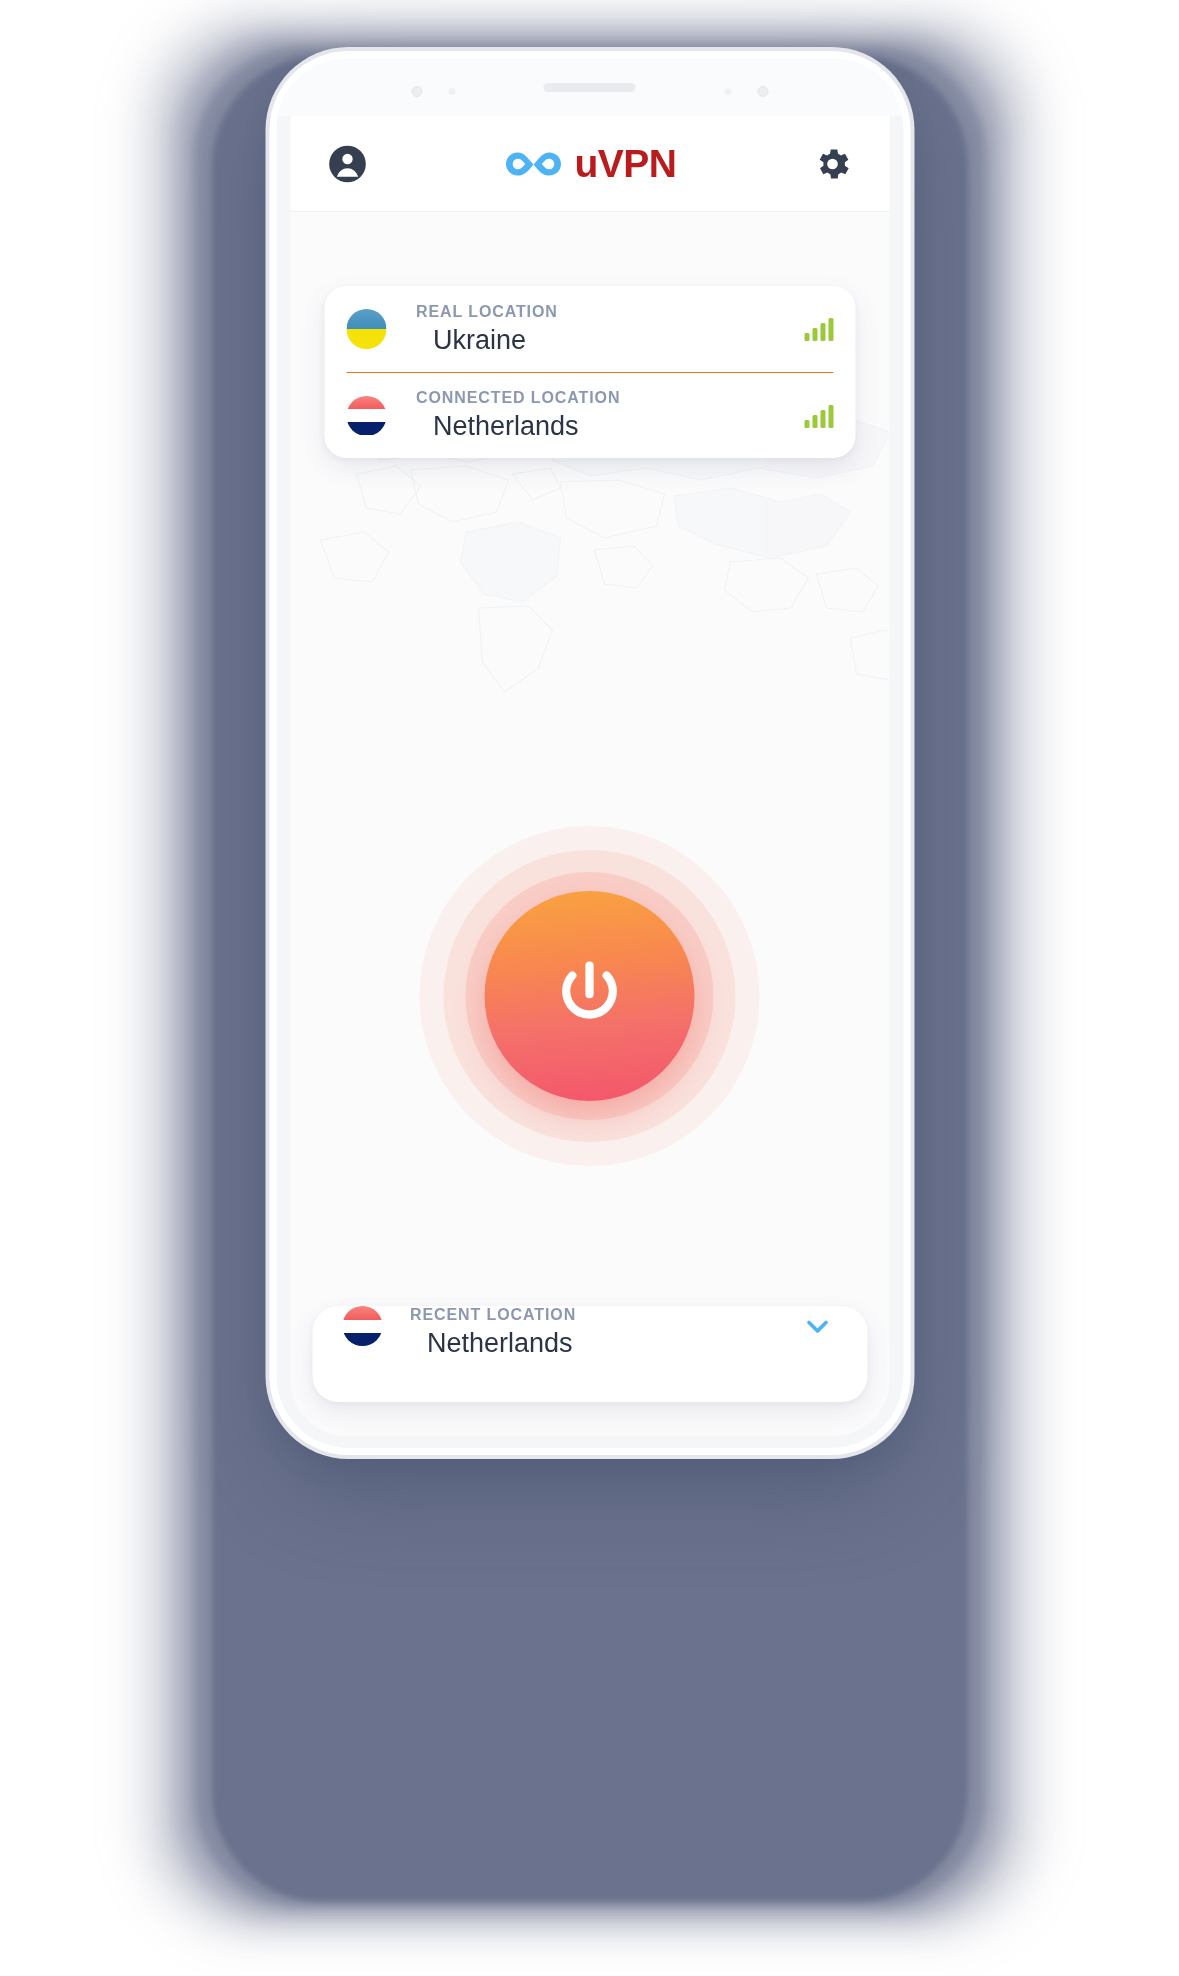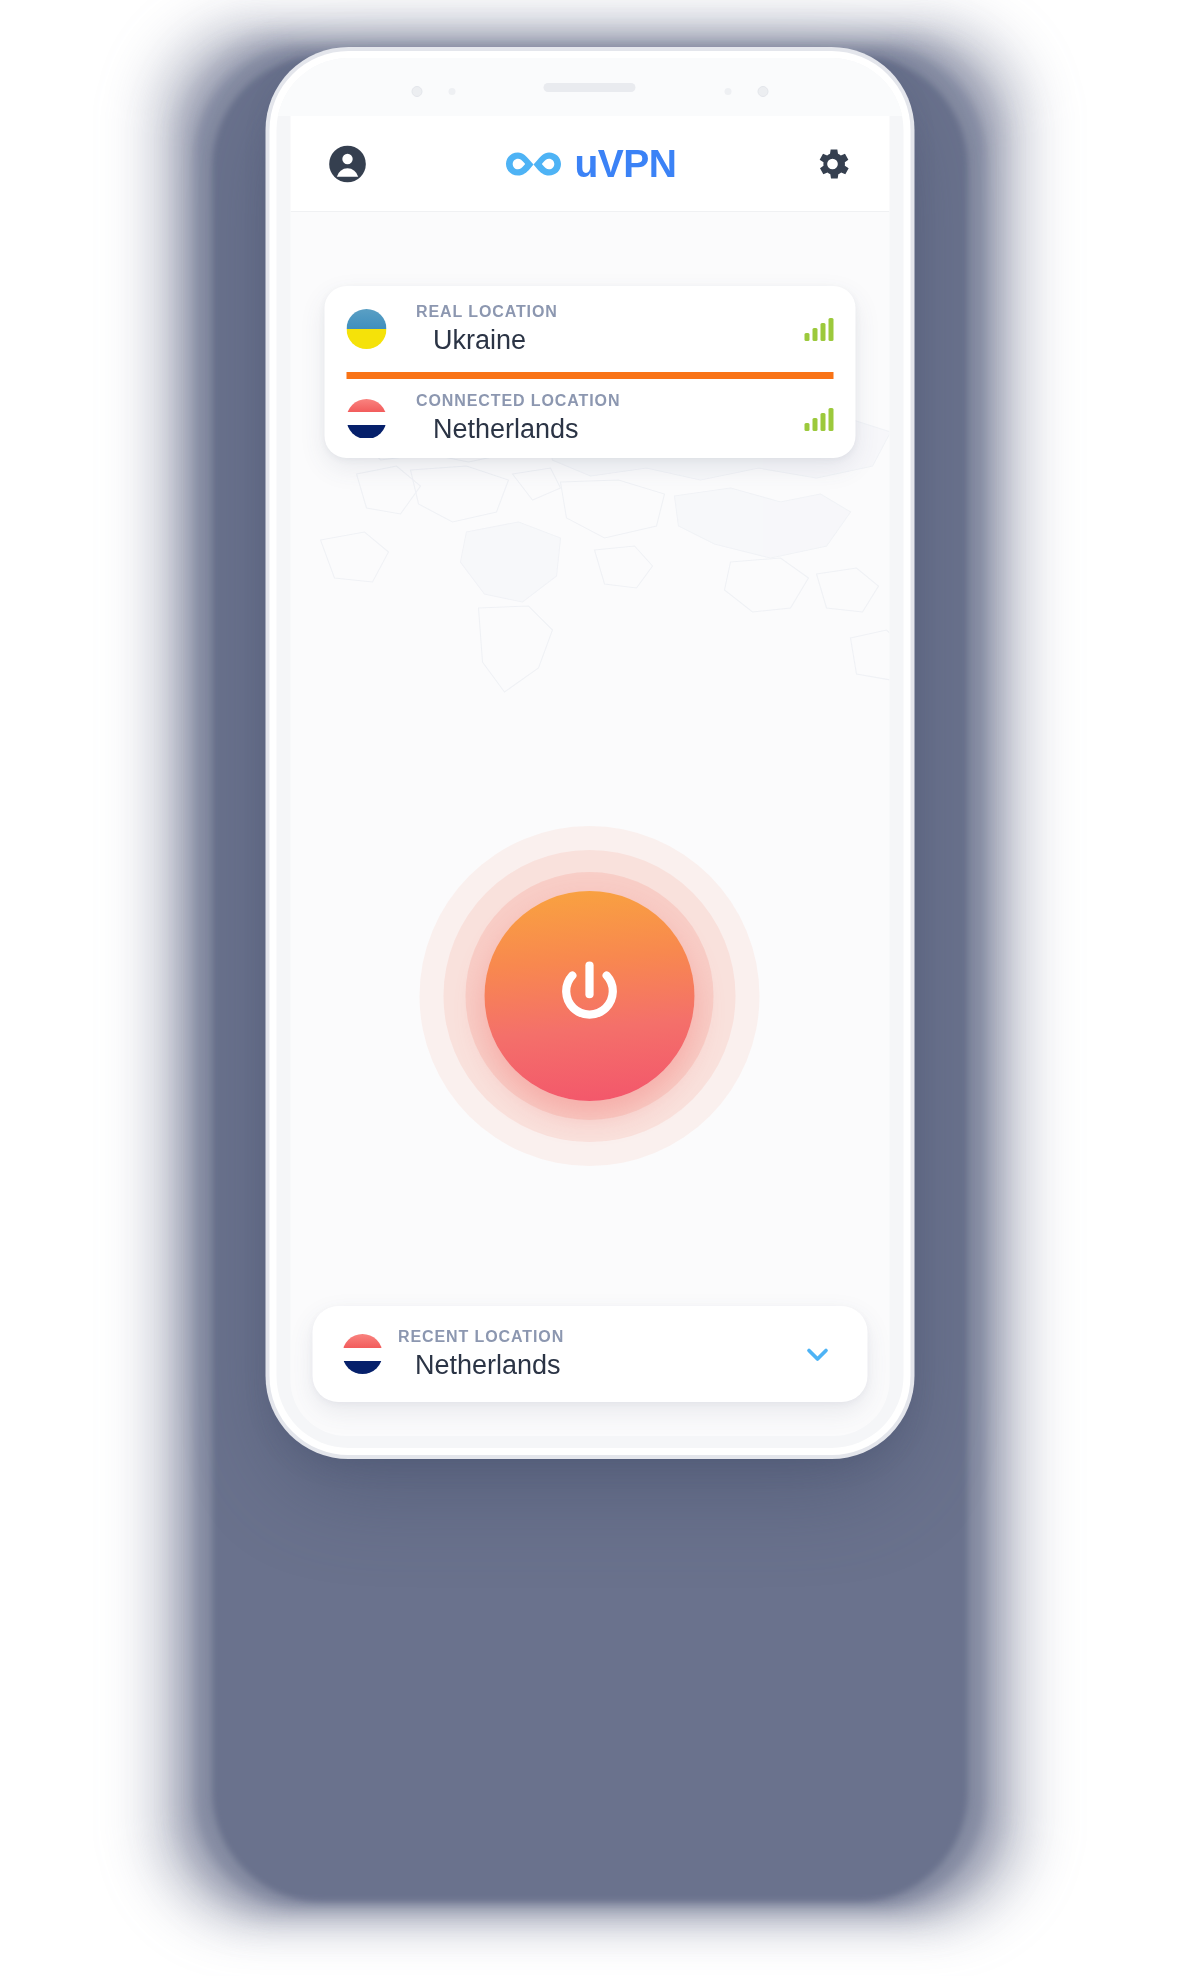--- a/index.html
+++ b/index.html
@@ -93,21 +93,21 @@
     width: 46px; height: 46px;
     display: flex; align-items: center; justify-content: center;
     cursor: pointer; flex: 0 0 auto;
   }
   #brand {
     flex: 1 1 auto;
     display: flex; align-items: center; justify-content: center; gap: 10px;
   }
   #brand-name {
     font-size: 39px; font-weight: 700; letter-spacing: -0.5px;
-    color: #3b82f6;
+    color: #b91c1c;
   }
 
   
   #map-layer {
     position: absolute; top: 96px; left: 0; right: 0; bottom: 0;
     overflow: hidden;
     z-index: 0;
   }
   #map-layer svg { position: absolute; top: 150px; left: -30px; width: 680px; opacity: 0.55; }
 
@@ -119,21 +119,21 @@
     border-radius: 22px;
     box-shadow: 0 10px 26px rgba(70,80,110,0.10), 0 2px 6px rgba(70,80,110,0.06);
     z-index: 4;
     padding: 0 22px;
   }
   .loc-row {
     display: flex; align-items: center;
     height: 86px; gap: 30px;
     cursor: pointer;
   }
-  .loc-row + .loc-row { border-top: 7px solid #f97316; }
+  .loc-row + .loc-row { border-top: 1px solid #f97316; }
   .flag { width: 40px; height: 40px; border-radius: 50%; flex: 0 0 auto; overflow: hidden; position: relative; }
   .flag span { display: block; width: 100%; }
   .flag-ua span.a { height: 50%; background: linear-gradient(#5a9fc4,#3f8fbe); }
   .flag-ua span.b { height: 50%; background: #f5e209; }
   .flag-nl span.a { height: 34%; background: linear-gradient(#f9837f,#f25c5c); }
   .flag-nl span.b { height: 33%; background: #ffffff; }
   .flag-nl span.c { height: 33%; background: #06206b; }
   .loc-text { flex: 1 1 auto; min-width: 0; }
   .loc-label {
     font-size: 16px; font-weight: 700; letter-spacing: 0.9px;
@@ -172,21 +172,21 @@
   }
 
   
   #recent-pill {
     position: absolute;
     left: 22px; right: 22px; bottom: 34px;
     height: 96px;
     background: #ffffff;
     border-radius: 26px;
     box-shadow: 0 10px 26px rgba(70,80,110,0.10), 0 2px 6px rgba(70,80,110,0.05);
-    display: flex; align-items: center; gap: 16px;
+    display: flex; gap: 28px;
     padding: 0 30px;
     z-index: 4;
     cursor: pointer;
   }
   #chevron-btn { flex: 0 0 auto; width: 40px; height: 40px; display:flex; align-items:center; justify-content:center; cursor:pointer; }
 </style>
 </head>
 <body>
 
 <div id="stage">

